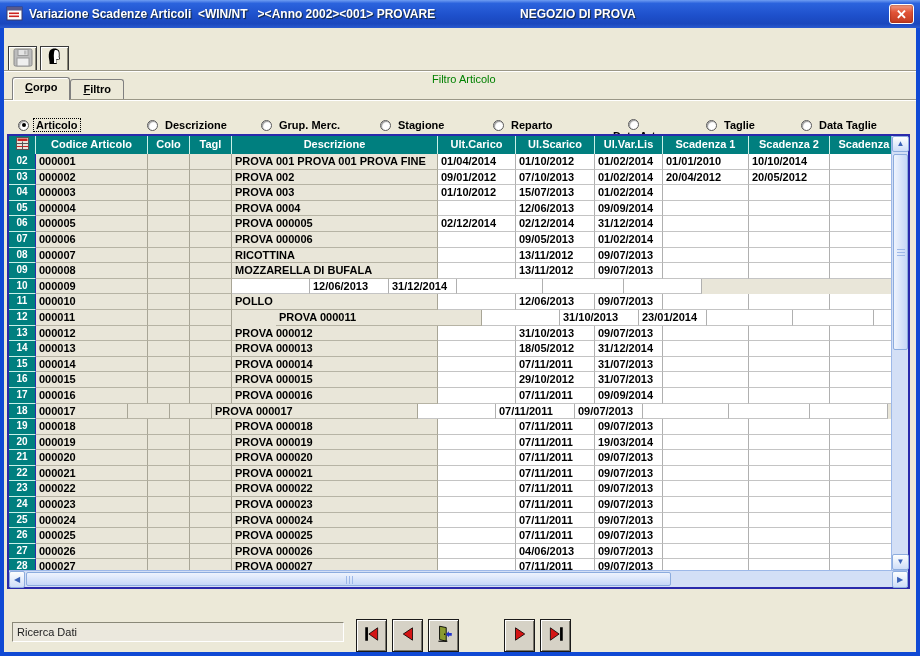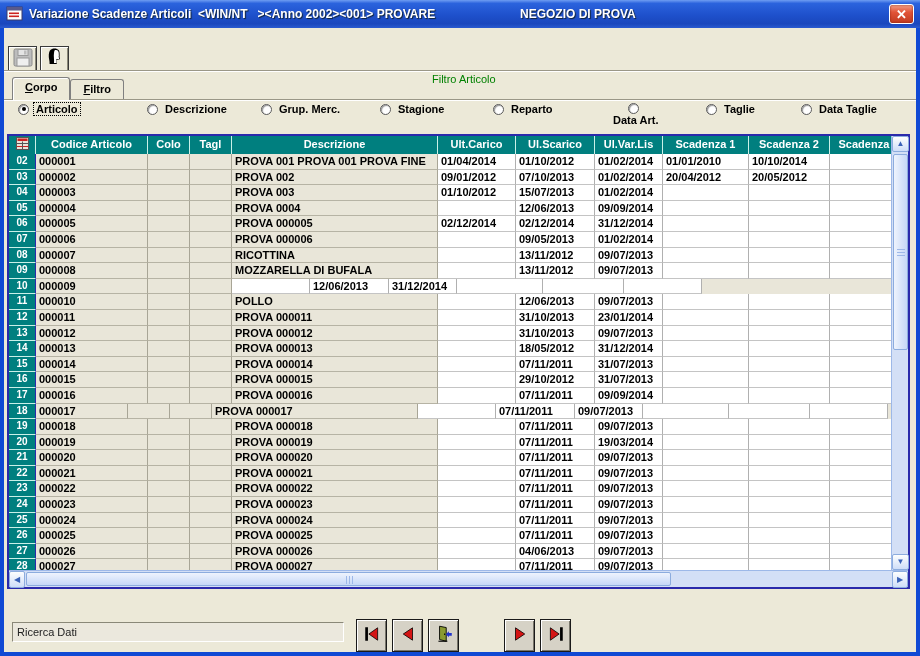--- a/index.html
+++ b/index.html
@@ -37,21 +37,21 @@
   .tab { font-size:11px; font-weight:bold; color:#000; background:#ece9d8;
     border:1px solid #808080; border-bottom:none; border-top-left-radius:3px; border-top-right-radius:3px;
     padding:3px 12px 2px 12px; position:relative; }
   .tab.active { box-shadow:inset 1px 1px 0 #fff; z-index:2; height:23px; }
   .tab.inactive { margin-top:2px; height:20px; z-index:1; }
   .tab::first-letter { text-decoration:underline; }
   .groove2 { position:absolute; left:0; top:99px; width:912px; height:2px; border-top:1px solid #9a9787; border-bottom:1px solid #fff; }
 
   
   .radiorow { position:absolute; left:0; top:103px; width:912px; height:32px; }
-  .radio-item { position:absolute; top:0; display:flex; align-items:center; }
+  .radio-item { position:absolute; top:16px; display:flex; align-items:center; }
   .rb { width:11px; height:11px; border-radius:50%; background:#fff; border:1px solid #5a5a5a;
     box-shadow:inset 1px 1px 1px #9a9a9a; margin-right:5px; position:relative; flex:0 0 auto; }
   .rb.sel::after { content:""; position:absolute; left:2.5px; top:2.5px; width:4px; height:4px; border-radius:50%; background:#000; }
   .rlabel { font-size:11px; font-weight:bold; color:#000; padding:0 2px; }
   .radio-item.focused .rlabel { outline:1px dotted #000; }
 
   
   .grid { position:absolute; left:3px; top:134px; width:903px; height:455px; border:2px solid #2a2aab; background:#fff; }
   .ghead { display:flex; height:18px; background:#007f7f; }
   .corner { width:27px; height:18px; background:#007f7f; border-right:1px solid #c9f0e8; display:flex; align-items:center; justify-content:center; }
@@ -328,21 +328,21 @@
           <div class="gcell white" style="width: 68px;">09/07/2013</div>
           <div class="gcell white" style="width: 86px;"></div>
           <div class="gcell white" style="width: 81px;"></div>
           <div class="gcell white" style="width: 78px;"></div>
         </div>
         <div class="grow">
           <div class="rnum">12</div>
           <div class="gcell beige" style="width: 112px;">000011</div>
           <div class="gcell beige" style="width: 42px;"></div>
           <div class="gcell beige" style="width: 42px;"></div>
-          <div class="gcell beige" style="width: 206px;">PROVA 000011</div>
+          <div class="gcell beige" style="width: 206px; margin-left: 44px;">PROVA 000011</div>
           <div class="gcell white" style="width: 78px;"></div>
           <div class="gcell white" style="width: 79px;">31/10/2013</div>
           <div class="gcell white" style="width: 68px;">23/01/2014</div>
           <div class="gcell white" style="width: 86px;"></div>
           <div class="gcell white" style="width: 81px;"></div>
           <div class="gcell white" style="width: 78px;"></div>
         </div>
         <div class="grow">
           <div class="rnum">13</div>
           <div class="gcell beige" style="width: 112px;">000012</div>

